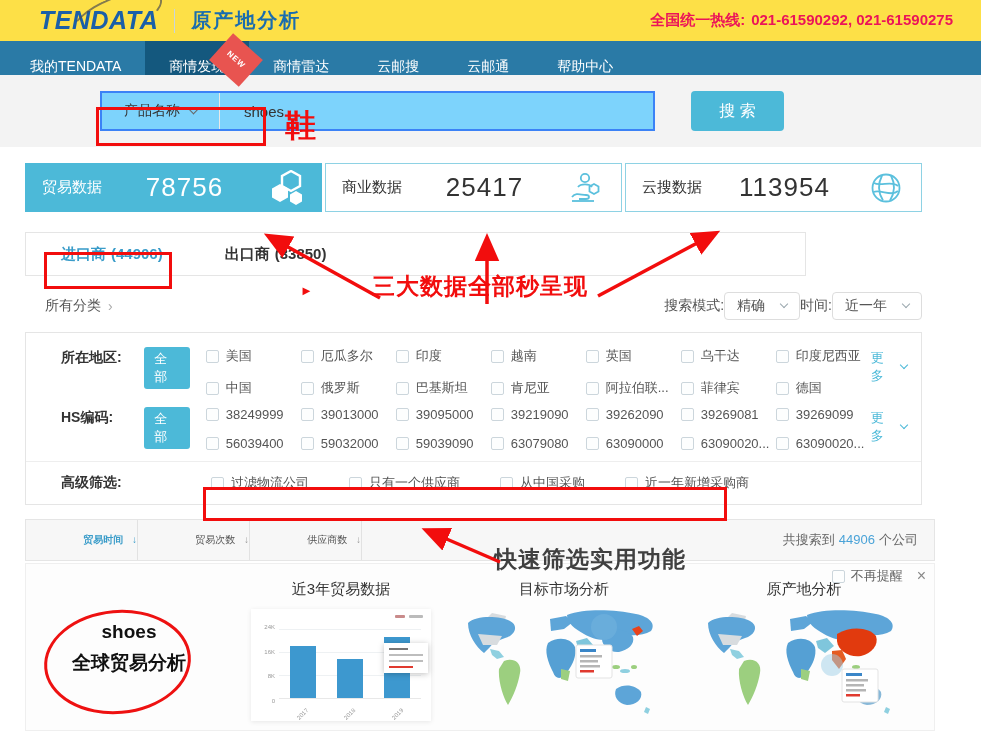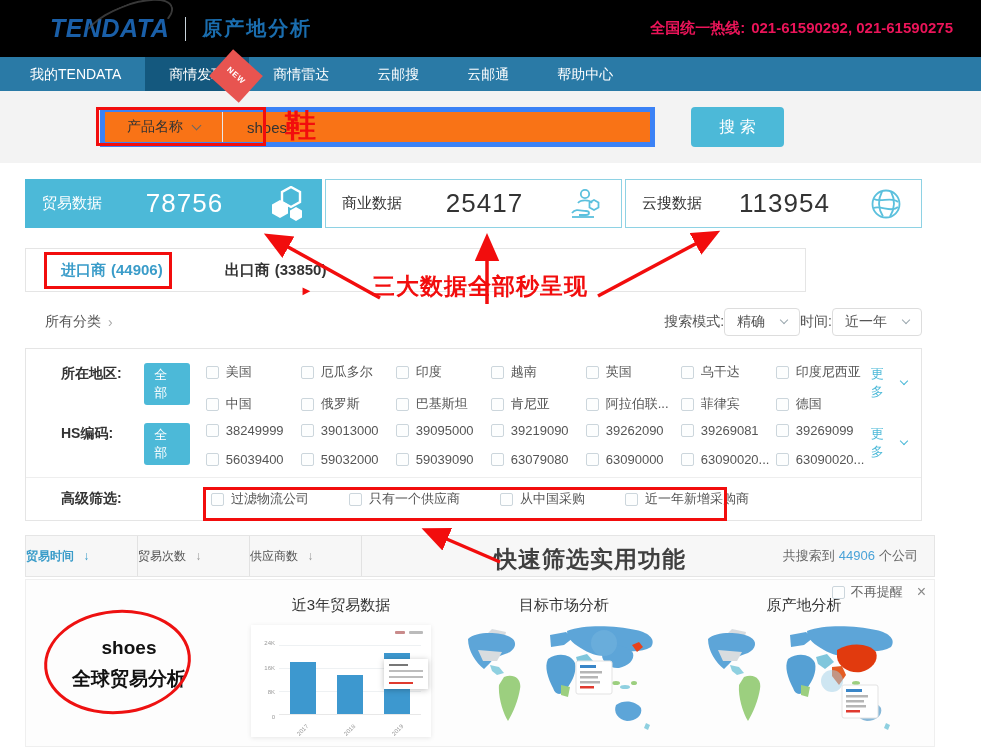--- a/index.html
+++ b/index.html
@@ -4,43 +4,43 @@
 <style>
   * { box-sizing: border-box; margin: 0; padding: 0; }
   body {
     width: 981px; height: 753px; background: #fff;
     font-family: "Liberation Sans", "DejaVu Sans", sans-serif;
     color: #333; overflow: hidden;
   }
   .page { position: relative; width: 981px; height: 753px; background: #fff; }
 
   
-  .header { height: 57px; display: flex; align-items: center; padding: 0 22px 0 50px; background: #000000; }
+  .header { height: 41px; display: flex; align-items: center; padding: 0 22px 0 39px; background: #fde047; }
   .logo-wrap { position: relative; }
   .logo-text { font-style: italic; font-weight: bold; font-size: 25px; color: #1a5fa8; letter-spacing: .5px; }
   .logo-swoosh { position: absolute; left: 30px; top: -9px; width: 96px; height: 38px;
     border: 2px solid rgba(80,80,80,.7); border-radius: 50%;
     border-left-color: transparent; border-bottom-color: transparent;
     transform: rotate(-22deg); pointer-events: none; }
   .brand-divider { width: 1px; height: 24px; background: #c9d4dc; margin: 0 16px; }
   .brand-name { color: #1a6dae; font-size: 20px; font-weight: bold; letter-spacing: 2px; }
   .hotline { margin-left: auto; color: #eb1459; font-size: 15px; font-weight: bold; }
   .hotline span { margin-right: 6px; }
 
   
   .navbar { height: 34px; background: #2a7aa6; display: flex; padding-left: 6px; }
-  .nav-item { position: relative; color: #fff; font-size: 14px; line-height: 34px; padding: 0 24px; cursor: pointer; white-space: nowrap; }
+  .nav-item { position: relative; color: #fff; font-size: 14px; line-height: 34px; padding: 8px 24px; cursor: pointer; white-space: nowrap; }
   .nav-item.active { background: #14587e; }
   .nav-badge { position: absolute; top: 1px; right: -6px; background: #e85450; color: #fff;
     font-size: 8px; font-weight: bold; padding: 1px 9px; transform: rotate(42deg); letter-spacing: 1px; }
   .nav-badge:empty { display: none; }
 
   
   .search-strip { height: 72px; background: #f3f3f3; display: flex; align-items: center; padding-left: 100px; }
-  .search-box { display: flex; width: 555px; height: 40px; background: #f97316; border: 5px solid #3b82f6; justify-content: flex-end; }
+  .search-box { display: flex; width: 555px; height: 40px; background: #7dd3fc; border: 2px solid #3b82f6; justify-content: flex-end; }
   .search-category { width: 118px; display: flex; align-items: center; justify-content: center; gap: 10px;
     border-right: 1px solid #e8e8e8; font-size: 14px; color: #333; cursor: pointer; }
   .chev { width: 7px; height: 7px; border-right: 1.6px solid #666; border-bottom: 1.6px solid #666;
     transform: rotate(45deg); margin-top: -4px; }
   .chev.small { width: 6px; height: 6px; border-color: #9aa7ae; }
   .chev.blue { border-color: #4cb9d8; }
   .search-input { flex: 1; border: 0; outline: 0; font-size: 15px; color: #333; padding-left: 24px; background: transparent; }
   .search-btn { margin-left: 36px; width: 93px; height: 40px; background: #4cb9d8; color: #fff;
     font-size: 16px; border: 0; border-radius: 4px; cursor: pointer; }
 
@@ -75,21 +75,21 @@
   .cb-grid { display: grid; grid-template-columns: repeat(7, 95px); row-gap: 25px; flex: 1; text-align: center; }
   .cb-item { display: flex; align-items: center; gap: 7px; font-size: 13px; color: #555; cursor: pointer; white-space: nowrap; }
   .cb { width: 13px; height: 13px; border: 1px solid #ccd6dc; background: #fdfefe; border-radius: 2px; flex: none; }
   .more-link { color: #4cb9d8; font-size: 13px; display: flex; align-items: center; gap: 5px; margin-right: 14px; cursor: pointer; padding-top: 2px; }
   .advanced-row { border-top: 1px solid #eee; padding: 12px 0 12px 35px; display: flex; align-items: center; }
   .advanced-row .f-label { width: 150px; padding-top: 0; }
   .adv-options { display: flex; gap: 40px; }
 
   
   .sort-bar { margin: 14px 0 0 25px; width: 910px; height: 42px; background: #f7f7f7; border: 1px solid #e5e5e5; display: flex; align-items: center; }
-  .sort-item { width: 112px; text-align: left; font-size: 12px; color: #555; border-right: 1px solid #e2e2e2; line-height: 40px; cursor: pointer; }
+  .sort-item { width: 112px; text-align: right; font-size: 10px; color: #555; border-right: 1px solid #e2e2e2; line-height: 40px; cursor: pointer; }
   .sort-item::after { content: "\2193"; margin-left: 6px; color: #999; font-weight: bold; }
   .sort-item.active { color: #3a9cc9; font-weight: bold; }
   .sort-item.active::after { color: #3a9cc9; }
   .result { margin-left: auto; margin-right: 16px; font-size: 13px; color: #666; }
   .result .count { color: #4aa3d8; margin: 0 4px; }
 
   
   .promo { margin: 2px 0 0 25px; width: 910px; height: 168px; background: #fdfdfd; border: 1px solid #efefef; position: relative; display: flex; }
   .dismiss { position: absolute; top: 3px; right: 8px; display: flex; align-items: center; gap: 6px; font-size: 13px; color: #666; }
   .dismiss .cb { cursor: pointer; }

